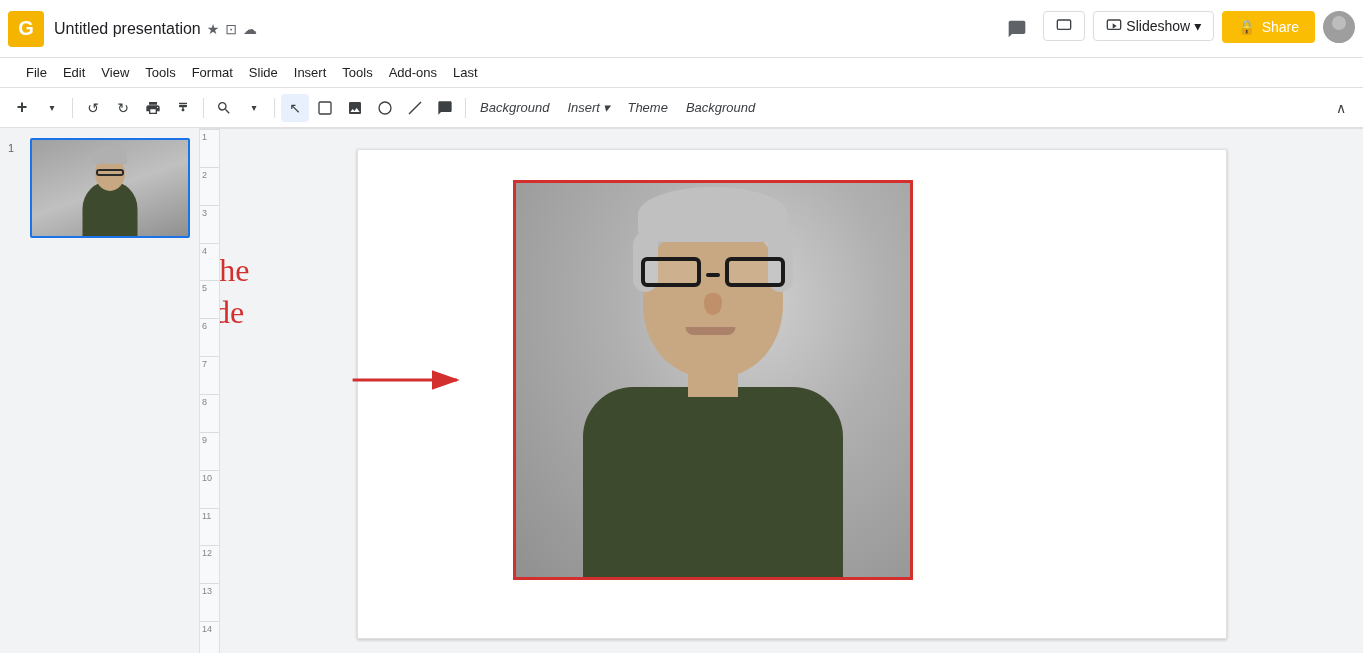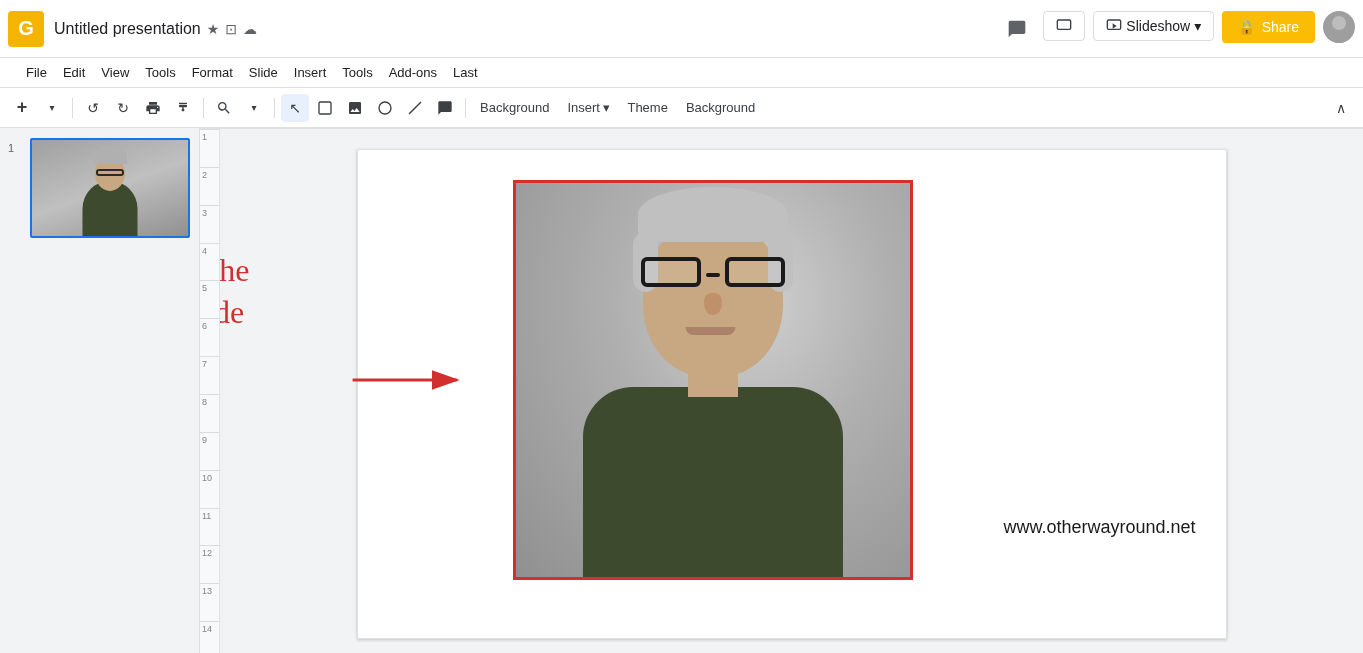--- a/index.html
+++ b/index.html
@@ -114,21 +114,21 @@
     }
     .toolbar-btn.active { background: #e8f0fe; }
     .toolbar-separator { width: 1px; height: 20px; background: #dadce0; margin: 0 4px; }
     .toolbar-text-btn {
       border: none; background: transparent;
       cursor: pointer;
       border-radius: 4px;
       padding: 4px 8px;
       font-size: 13px;
       color: #3c4043;
-      display: flex; align-items: center; gap: 3px;
+      display: flex; align-items: center; gap: 3px; font-style: italic;
     }
 
     
     #main-layout {
       display: flex;
       height: calc(653px - 58px - 30px - 40px);
     }
 
     
     #slides-panel {
@@ -542,19 +542,18 @@
               <div style="position:absolute;bottom:290px;left:calc(50% + 12px);width:60px;height:30px;border:4px solid #1a1a1a;border-radius:6px;background:rgba(255,255,255,0.1);z-index:6;"></div>
 
               <div style="position:absolute;bottom:300px;left:50%;transform:translateX(-50%);width:14px;height:4px;background:#1a1a1a;z-index:7;border-radius:2px;"></div>
 
               <div style="position:absolute;bottom:262px;left:50%;transform:translateX(-50%);width:18px;height:22px;background:#c0906a;border-radius:40% 40% 50% 50%;z-index:5;"></div>
 
               <div style="position:absolute;bottom:242px;left:50%;transform:translateX(-55%);width:50px;height:8px;background:#a07060;border-radius:0 0 40px 40px;z-index:5;opacity:0.7;"></div>
             </div>
           </div>
 
-          <div id="website-text">www.otherwayround.net</div>
         </div>
       </div>
     </div>
 
   </div>
 </div>
 
 </body></html>

